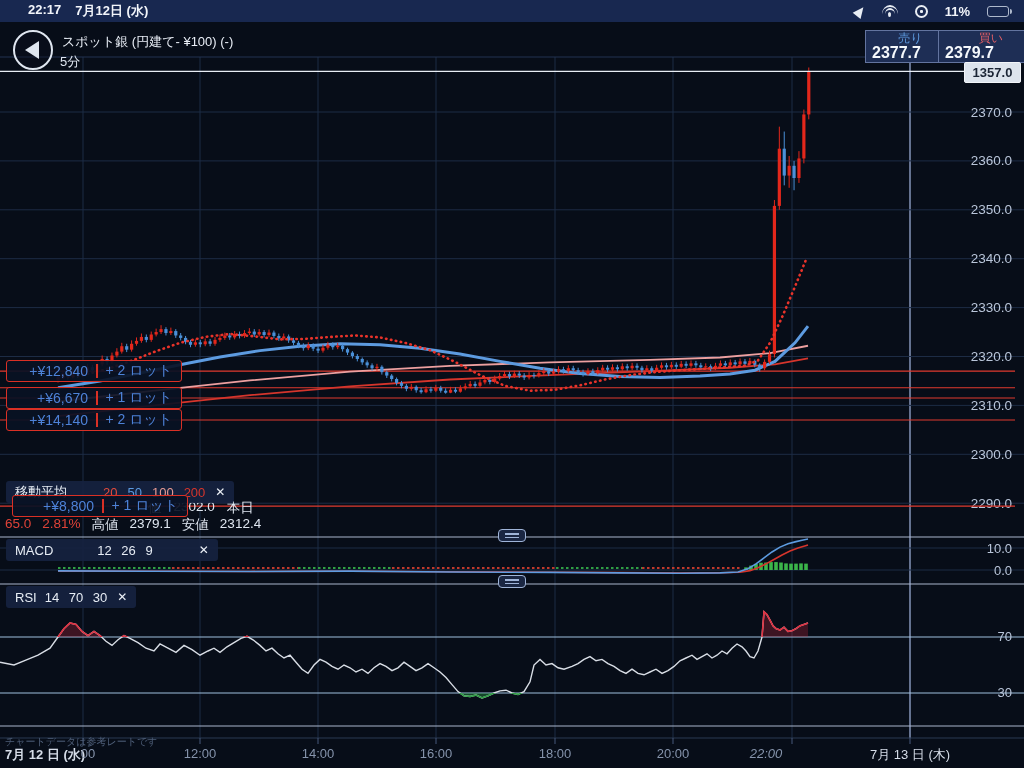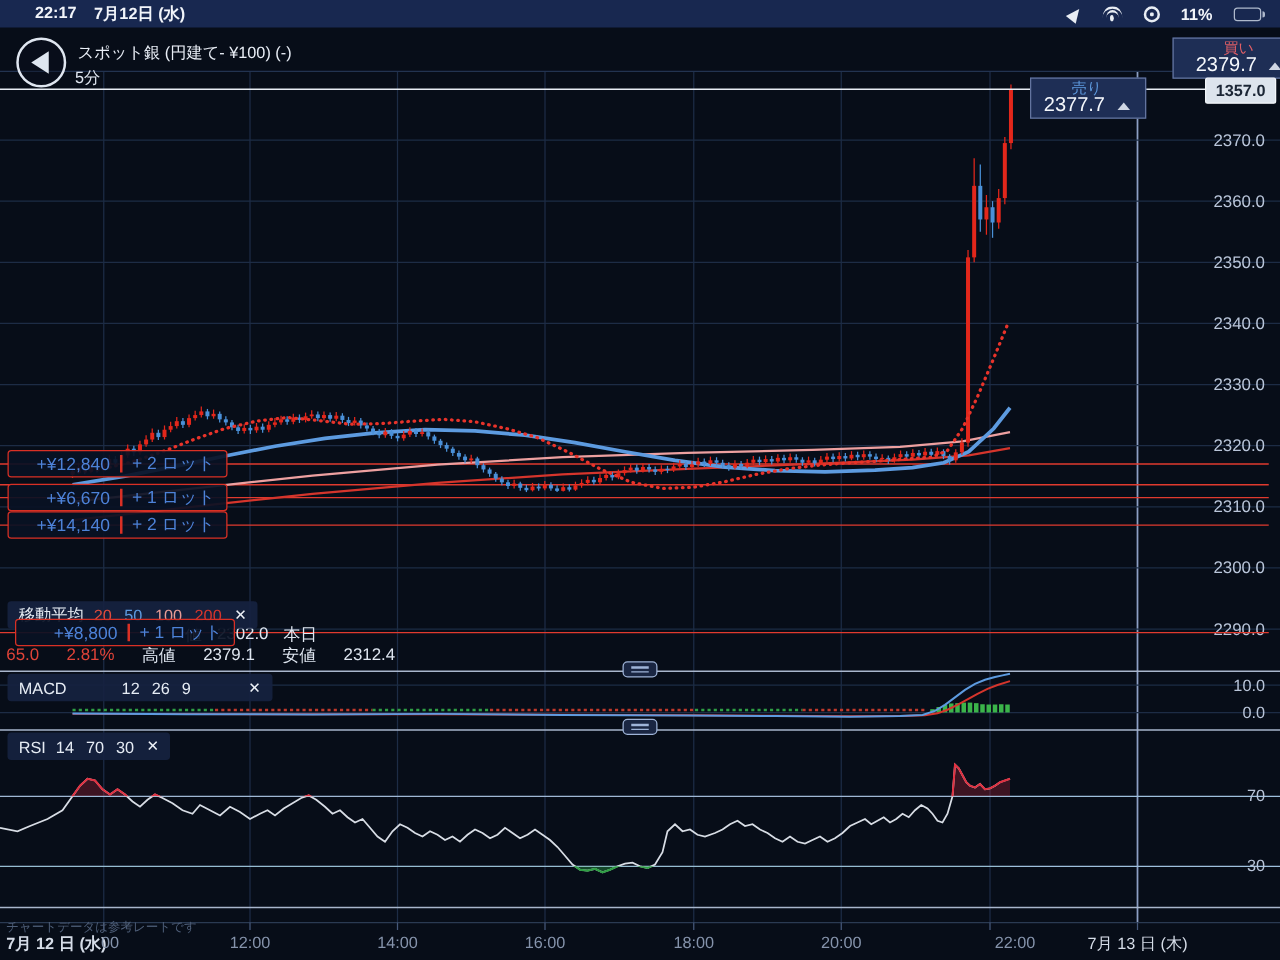--- a/index.html
+++ b/index.html
@@ -26,40 +26,40 @@
   
   .backbtn{position:absolute;left:13px;top:30px;width:40px;height:40px;border:2px solid #dfe6f0;border-radius:50%;
     box-sizing:border-box;z-index:11;display:flex;align-items:center;justify-content:center;background:rgba(10,16,30,.4);}
   .backbtn .tri{width:0;height:0;border-top:9px solid transparent;border-bottom:9px solid transparent;border-right:14px solid #dfe6f0;margin-right:3px;}
   .title{position:absolute;left:62px;top:33px;color:#e9eef6;font-size:13px;z-index:11;}
   .tf{position:absolute;left:60px;top:53px;color:#dfe6f0;font-size:13px;z-index:11;}
   
   .obtn{position:absolute;top:30px;height:33px;background:#1e2e55;border:1px solid #63749f;box-sizing:border-box;
     z-index:12;display:flex;flex-direction:column;justify-content:center;padding:2px 8px 2px 6px;}
   .obtn .lbl{font-size:12px;text-align:center;line-height:13px;}
-  .obtn .prow{display:flex;align-items:center;justify-content:center;gap:10px;}
+  .obtn .prow{display:flex;align-items:center;justify-content:space-between;gap:10px;font-weight:bold;}
   .obtn .pv{color:#f5f8fc;font-size:16px;line-height:16px;}
   .tri-up{width:0;height:0;border-left:5px solid transparent;border-right:5px solid transparent;border-bottom:6px solid #cfd6e4;}
-  .sell{left:824px;width:93px;margin-top:32px;} .sell .lbl{color:#5e9be0;}
+  .sell{left:865px;width:93px;} .sell .lbl{color:#5e9be0;}
   .buy{left:938px;width:108px;} .buy .lbl{color:#e25f66;}
   
   .ptag{position:absolute;left:964px;top:62px;width:55px;height:19px;background:#dde4ed;border:1px solid #f2f5f9;
     border-radius:2px;color:#1b2535;font-size:13px;font-weight:bold;display:flex;align-items:center;justify-content:center;z-index:12;}
   
   .postag{position:absolute;display:flex;align-items:center;background:rgba(9,17,36,.92);border:1.5px solid #d93025;
     border-radius:3px;height:22px;box-sizing:border-box;padding:6px 9px;z-index:5;color:#4d82d8;font-size:14px;gap:8px;}
   .postag .pnl{min-width:72px;text-align:right;}
   .postag .pdiv{width:1.5px;height:14px;background:#d93025;}
   
   .pill{position:absolute;display:inline-flex;align-items:center;gap:8px;background:rgba(22,34,64,.92);
     border-radius:3px;padding:2px 9px;color:#e6ecf4;font-size:13px;z-index:4;height:18px;}
   .pill .x{color:#eef2f8;font-weight:bold;font-size:12px;margin-left:2px;cursor:pointer;}
   
   .info1{position:absolute;left:148px;top:499px;display:flex;gap:12px;color:#dfe6f0;font-size:13.5px;z-index:3;}
-  .info2{position:absolute;left:5px;top:516px;display:flex;gap:22px;color:#dfe6f0;font-size:13.5px;z-index:3;white-space:nowrap;}
+  .info2{position:absolute;left:5px;top:516px;display:flex;gap:11px;color:#dfe6f0;font-size:13.5px;z-index:3;white-space:nowrap;}
   .red{color:#e04338;}
   
   .handle{position:absolute;left:498px;width:28px;height:13px;background:#1a2642;border:1.5px solid #9fb4d8;
     border-radius:4px;box-sizing:border-box;z-index:6;display:flex;flex-direction:column;justify-content:center;gap:2px;align-items:center;}
   .handle i{display:block;width:14px;height:1.5px;background:#9fb4d8;}
   
   .tlab{position:absolute;top:746px;font-size:13px;color:#8593ab;transform:translateX(-50%);z-index:3;white-space:nowrap;}
   .tlab.bright{color:#d6dde8;}
   .tlab.leftalign{transform:none;}
   .disc{position:absolute;left:5px;top:735px;font-size:10px;color:#4e5e78;z-index:3;}
@@ -545,21 +545,21 @@
       </div>
       <div class="postag" style="left: 12px; top: 495.134px;">
         <span class="pnl">+¥8,800</span>
         <span class="pdiv"></span>
         <span>+ 1 ロット</span>
       </div>
     </div>
 
   <div class="pill" style="left:6px;top:481px;">
     <span>移動平均</span>
-    <span id="ma-periods" style="display: inline-flex; gap: 10px;">
+    <span id="ma-periods" style="display: inline-flex; gap: 10px; margin-left: 28px;">
         <span style="color: rgb(225, 75, 60);">20</span>
         <span style="color: rgb(92, 154, 224);">50</span>
         <span style="color: rgb(232, 155, 148);">100</span>
         <span style="color: rgb(213, 53, 44);">200</span>
       </span>
     <span class="x">✕</span>
   </div>
   <div class="pill" style="left:6px;top:539px;gap:44px;">
     <span>MACD</span>
     <span style="word-spacing:6px;">12  26  9</span>
@@ -595,17 +595,17 @@
     </div>
 
   <div id="timelabels">
       <div class="tlab bright leftalign" style="left: 5px; font-weight: bold;">7月 12 日 (水)</div>
       <div class="tlab" style="left: 88px;">00</div>
       <div class="tlab" style="left: 200px;">12:00</div>
       <div class="tlab" style="left: 318px;">14:00</div>
       <div class="tlab" style="left: 436px;">16:00</div>
       <div class="tlab" style="left: 555px;">18:00</div>
       <div class="tlab" style="left: 673px;">20:00</div>
-      <div class="tlab" style="left: 812px;">22:00</div>
+      <div class="tlab" style="left: 766px; font-style: italic;">22:00</div>
       <div class="tlab bright" style="left: 910px;">7月 13 日 (木)</div>
     </div>
   <div class="disc">チャートデータは参考レートです</div>
 </div>
 
 </body></html>

